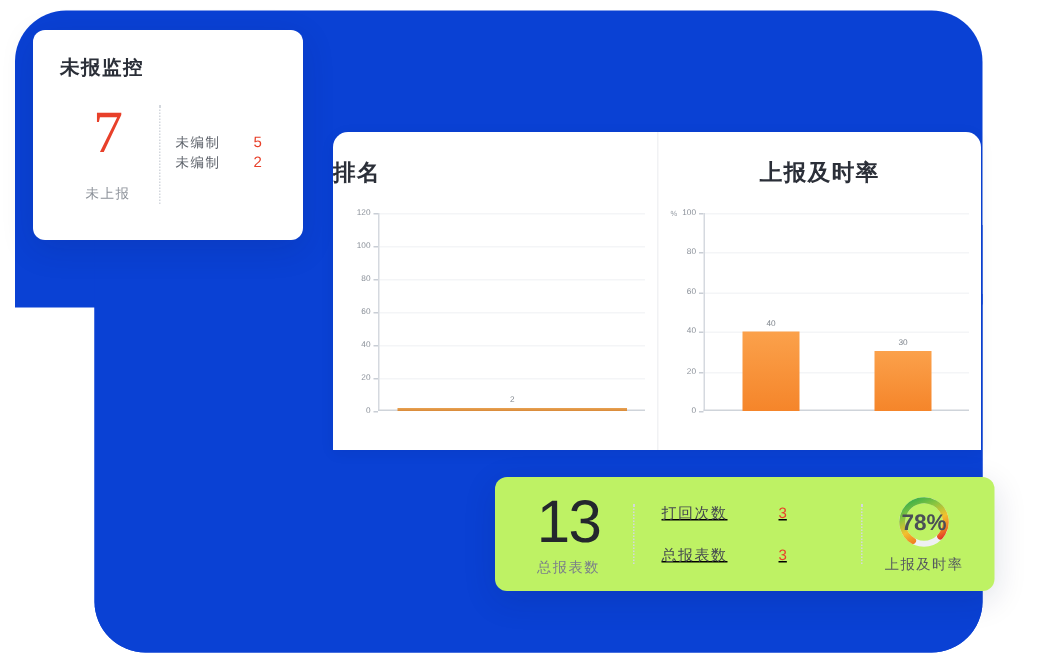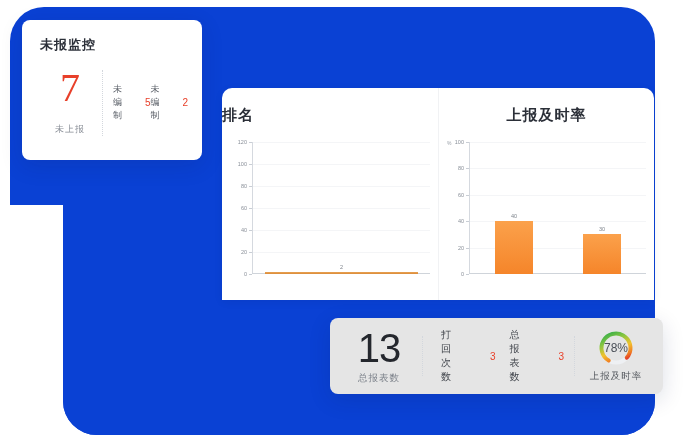--- a/index.html
+++ b/index.html
@@ -176,31 +176,31 @@
     font-weight: 400;
     color: #E8402A;
     font-family: "Liberation Serif", "DejaVu Serif", serif;
   }
   .kpi-caption { font-size: 9px; color: #8c9199; letter-spacing: 1px; }
   .vdiv-dotted {
     width: 1px;
     border-left: 1px dotted #d3d7dd;
     margin: 2px 10px 2px 2px;
   }
-  .kpi-list { flex: 1; display: flex; flex-direction: row; justify-content: center; padding: 4px 0 6px 0; }
+  .kpi-list { flex: 1; display: flex; flex-direction: column; justify-content: center; padding: 4px 0 6px 0; }
   .kpi-item { display: flex; align-items: center; }
   .kpi-item .lbl { font-size: 9px; color: #5f646c; letter-spacing: 1px; }
   .kpi-item .val { font-size: 10px; color: #E8402A; margin-left: 22px; }
 
   
   #card-summary {
     position: absolute;
     left: 330px; top: 318px;
     width: 333px; height: 76px;
-    background: #e5e5e5;
+    background: #bef264;
     border-radius: 8px;
     box-shadow: 0 6px 22px rgba(15,30,80,0.14);
     display: flex;
     align-items: center;
     padding: 6px 6px;
   }
   .sum-total {
     width: 86px;
     display: flex;
     flex-direction: column;
@@ -212,41 +212,43 @@
     line-height: 40px;
     color: #24272d;
     font-weight: 400;
     font-family: "Liberation Sans", sans-serif;
     letter-spacing: -1px;
   }
   .sum-total .cap { font-size: 9.5px; color: #7b8089; margin-top: 4px; letter-spacing: 1px; }
   .sum-mid {
     flex: 1;
     display: flex;
+    flex-direction: column;
     gap: 14px;
     padding: 0 10px 0 18px;
+    text-decoration: underline;
   }
   .sum-line { display: flex; align-items: center; }
   .sum-line .lbl { font-size: 10px; color: #44484f; letter-spacing: 1px; }
   .sum-line .val { font-size: 10px; color: #E8402A; margin-left: 34px; }
   .sum-gauge {
     width: 82px;
     display: flex;
     flex-direction: column;
     align-items: center;
     justify-content: center;
   }
   .gauge-wrap { position: relative; width: 38px; height: 38px; }
   .gauge-text {
     position: absolute;
     inset: 0;
     display: flex; align-items: center; justify-content: center;
-    font-size: 12px;
+    font-size: 15px;
     color: #4a4f57;
-    font-weight: 400;
+    font-weight: 700;
   }
   .sum-gauge .cap { font-size: 9.5px; color: #55595f; margin-top: 3px; letter-spacing: 1px; }
   .sum-div { width: 1px; align-self: stretch; border-left: 1px dotted #d3d7dd; margin: 12px 0; }
 </style>
 </head>
 <body>
 
 <div id="stage">
 
   <div class="blue-shape" id="blue-top"></div>

